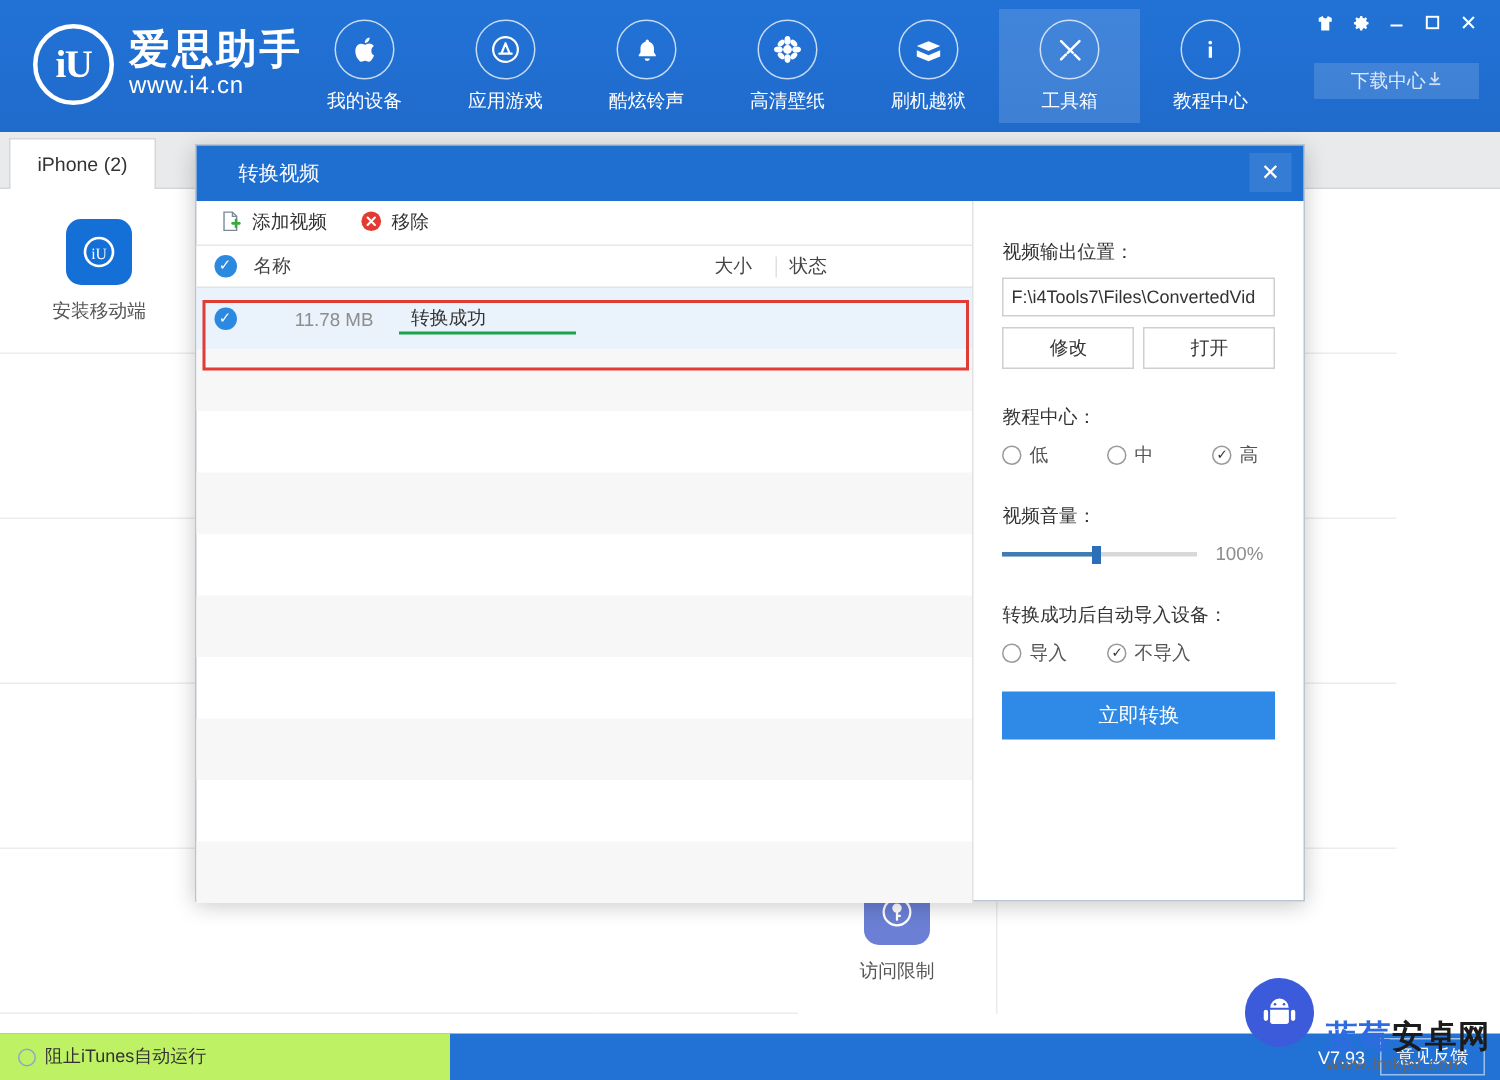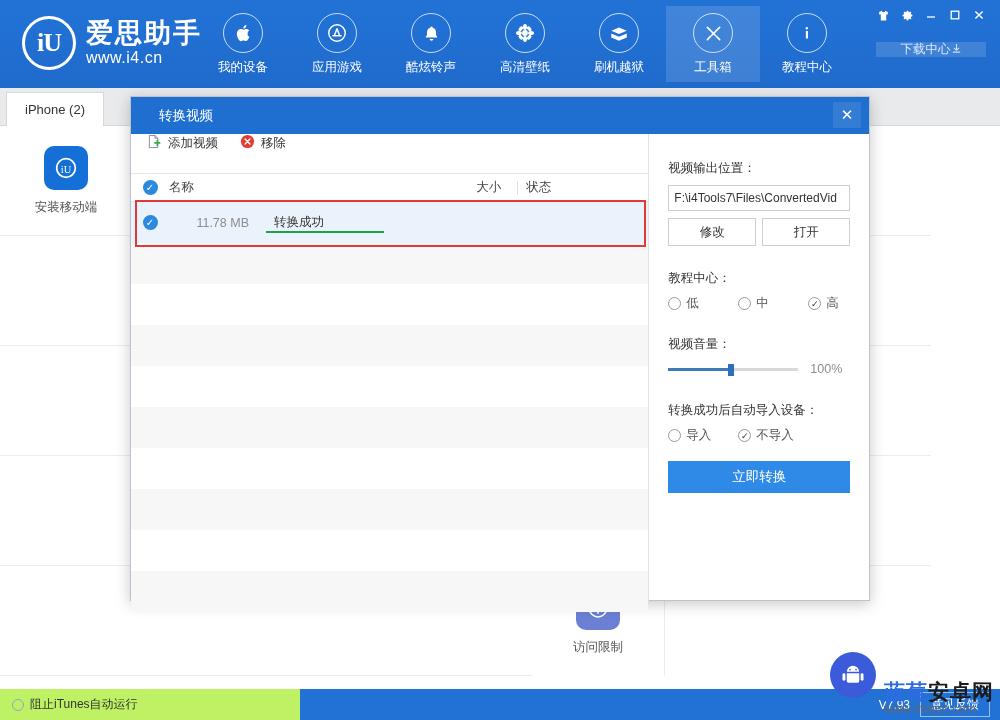--- a/index.html
+++ b/index.html
@@ -57,21 +57,21 @@
 
   
   .winbtns { position: absolute; right: 10px; top: 4px; display: flex; gap: 2px; }
   .winbtn {
     width: 22px; height: 22px; display:flex; align-items:center; justify-content:center;
     color:#ffffff; cursor: pointer; font-size: 13px; line-height:1;
   }
   .winbtn svg { display:block; }
   .dlcenter {
     position: absolute; right: 14px; top: 42px;
-    width: 110px; height: 15px;
+    width: 110px; height: 24px;
     background: rgba(255,255,255,0.14);
     color: #dce9f9; font-size: 12.5px;
     display: flex; align-items: center; justify-content: center; 
     cursor: pointer;
   }
 
   
   .tabstrip {
     position: absolute; left: 0; top: 88px; width: 1000px; height: 38px;
     background: #e9eaec; border-bottom: 1px solid #d6d7d9;
@@ -128,21 +128,21 @@
     width: 28px; height: 26px;
     display: flex; align-items: center; justify-content: center;
     color: #ffffff; font-size: 15px; cursor: pointer;
     background: rgba(255,255,255,0.10);
   }
   .dlg-body { display: flex; height: 468px; }
   .dlg-left { width: 519px; border-right: 1px solid #e2e2e2; position: relative; }
   .dlg-right { width: 220px; position: relative; }
 
   .dlg-toolbar {
-    height: 40px; display: flex; align-items: flex-start;
+    height: 30px; display: flex; align-items: center;
     padding-left: 16px; gap: 22px;
     border-bottom: 1px solid #e8e8e8;
   }
   .tb-btn { display: flex; align-items: center; gap: 6px; font-size: 12.5px; color: #333; cursor: pointer; }
 
   .tbl-head {
     height: 28px; display: flex; align-items: center;
     font-size: 12.5px; color: #444;
     border-bottom: 1px solid #e3e3e3;
     background: #ffffff;

